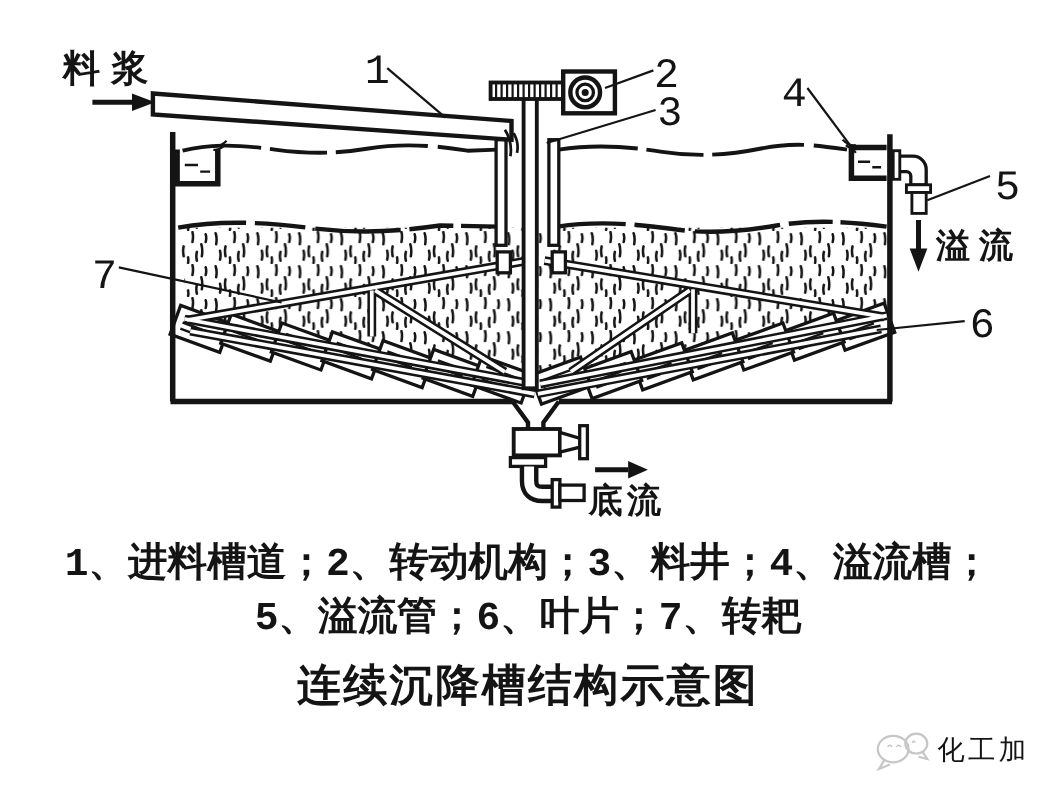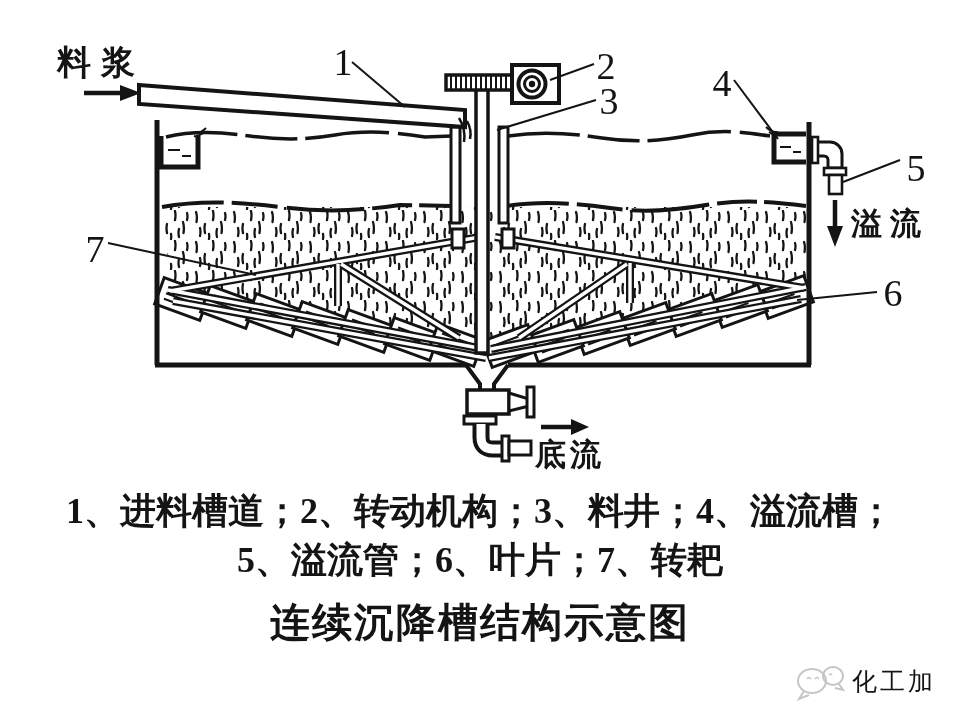--- a/index.html
+++ b/index.html
@@ -1,18 +1,18 @@
 <!DOCTYPE html>
 <html><head>
 <meta charset="utf-8">
 <style>
   html,body{margin:0;padding:0;background:#ffffff;}
   .stage{
     position:relative;width:960px;height:720px;background:#ffffff;overflow:hidden;
-    font-family:Liberation Serif, serif;
+    font-family:Liberation Mono, monospace;
   }
   svg{position:absolute;left:0;top:0;}
   .ink{stroke:#141414;fill:none;}
   text{fill:#141414;}
   .cjk{font-weight:bold;}
 </style>
 </head>
 <body>
 
 <div class="stage">

